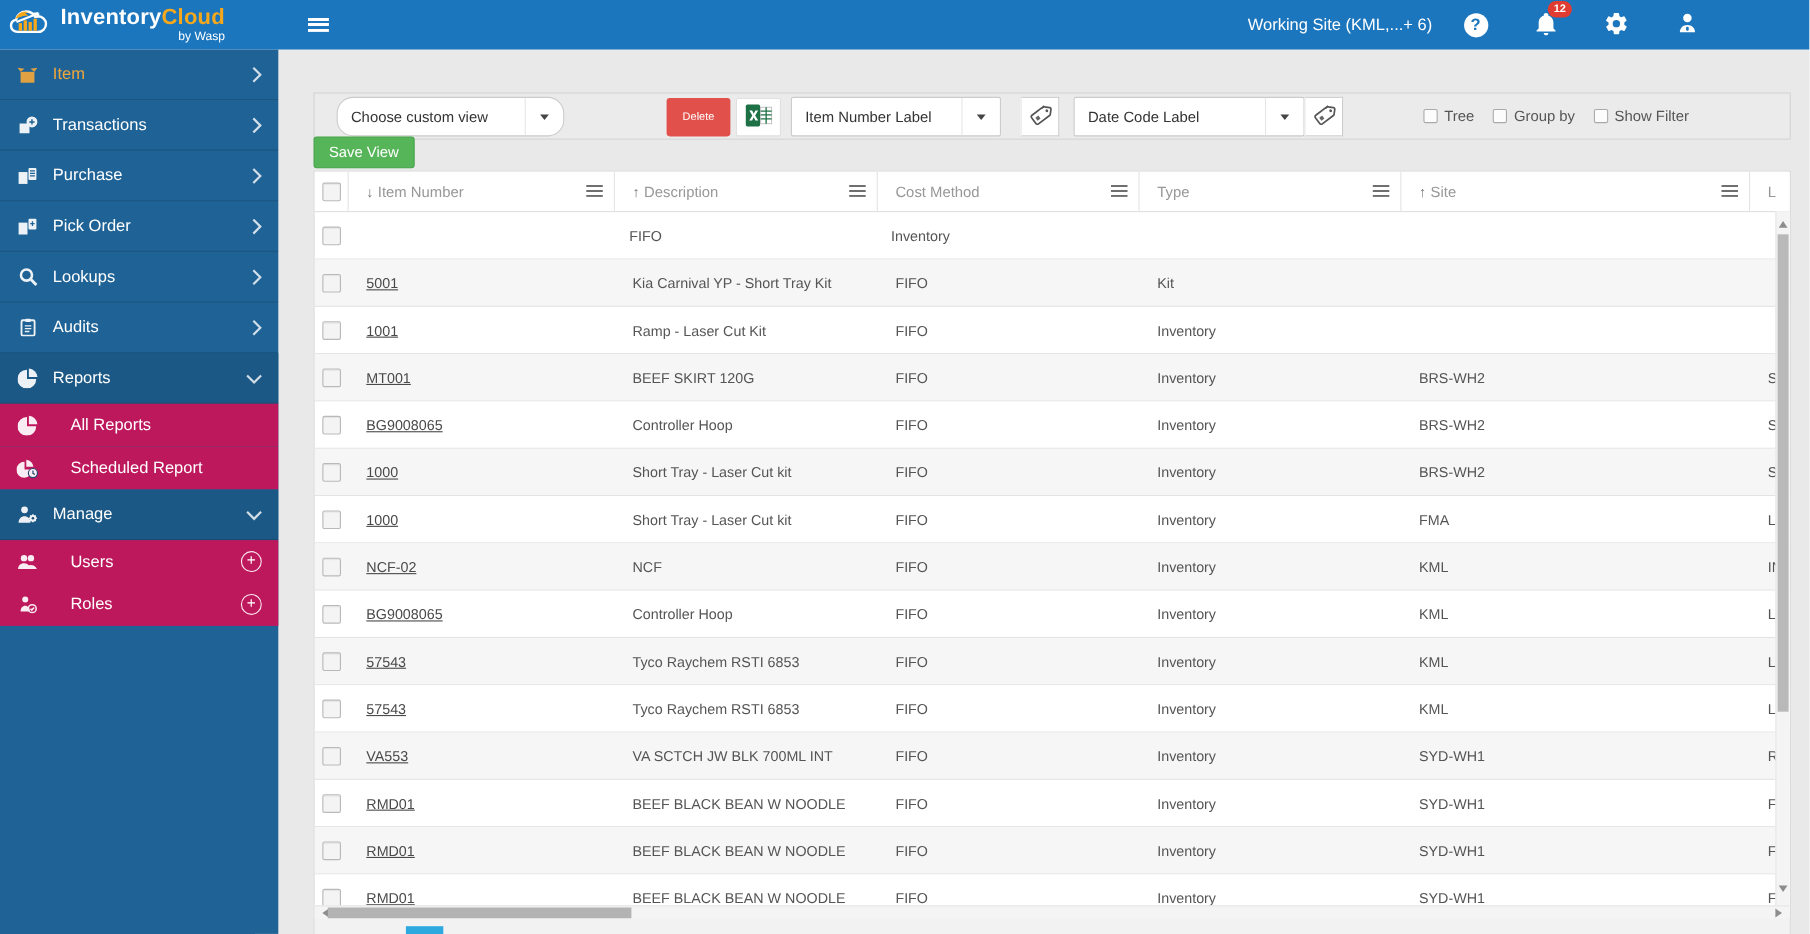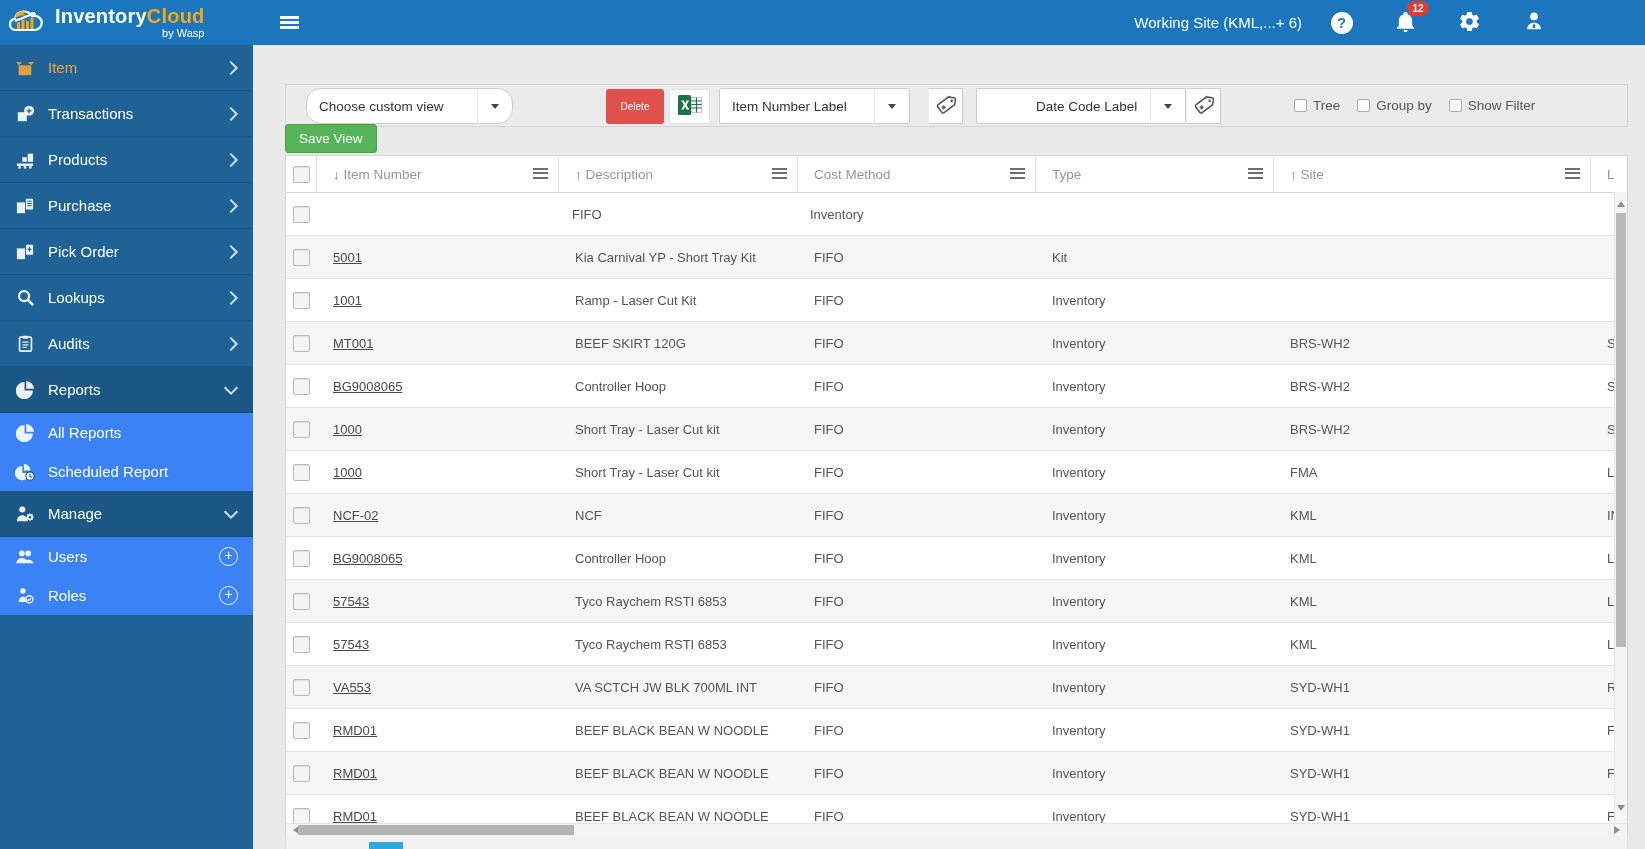--- a/index.html
+++ b/index.html
@@ -19,41 +19,41 @@
   .hamb-icon{display:block;width:19px;height:13px;background:repeating-linear-gradient(to bottom,#fff 0 3px,transparent 3px 5px);}
   .topbar-right{margin-left:auto;display:flex;align-items:center;padding-right:98px;}
   .site-label{color:#fff;font-size:15px;margin-right:26px;cursor:pointer;white-space:nowrap;}
   .tb-icon-btn{background:none;border:none;position:relative;width:27px;height:27px;margin-left:37px;display:flex;align-items:center;justify-content:center;cursor:pointer;padding:0;}
   .help-circle{width:22px;height:22px;border-radius:50%;background:#fff;color:#1b76bd;font-weight:700;font-size:15px;display:flex;align-items:center;justify-content:center;}
   .badge{position:absolute;top:-8px;right:-10px;background:#e03c31;color:#fff;font-size:10px;font-weight:700;min-width:16px;height:15px;border-radius:8px;display:flex;align-items:center;justify-content:center;padding:0 3px;}
   
   .sidebar{position:absolute;left:0;top:45px;width:253px;height:804px;background:#1f6295;z-index:5;}
   .side-item{display:flex;align-items:center;height:46px;padding:0 15px 0 13px;border-bottom:1px solid rgba(0,0,0,.13);color:#fff;cursor:pointer;box-sizing:border-box;}
   .side-item.exp{background:#1c5885;}
-  .side-item.sub{height:39px;background:#3b82f6;border-bottom:none;}
+  .side-item.sub{height:39px;background:#be185d;border-bottom:none;gap:16px;}
   .side-icon{width:24px;margin-right:11px;display:flex;justify-content:center;align-items:center;opacity:.92;color:#fff;}
   .side-label{font-size:15px;flex:1;}
   .side-item.active .side-label,.side-item.active .side-icon{color:#f0a73a;}
   .chev{width:8px;height:8px;border-right:2px solid rgba(255,255,255,.8);border-bottom:2px solid rgba(255,255,255,.8);transform:rotate(-45deg);margin-right:2px;}
   .chev.down{transform:rotate(45deg);margin-top:-4px;}
   .plus-circle{width:17px;height:17px;border:1px solid rgba(255,255,255,.9);border-radius:50%;color:#fff;font-size:14px;line-height:15px;text-align:center;}
   
   .content{position:absolute;left:253px;top:45px;right:0;bottom:0;background:#e9e9e9;overflow:hidden;}
   .toolbar{position:absolute;left:32px;right:17px;top:39px;height:43px;background:#ebebeb;border:1px solid #d4d4d4;box-sizing:border-box;}
   .combo{position:absolute;background:#fff;border:1px solid #ccc;border-radius:2px;display:flex;align-items:center;box-sizing:border-box;height:36px;cursor:pointer;}
   .combo-text{padding-left:12px;font-size:13.5px;color:#333;flex:1;white-space:nowrap;}
   .combo-arrow{width:34px;align-self:stretch;display:flex;align-items:center;justify-content:center;border-left:1px solid #e6e6e6;}
   .tri-down{width:0;height:0;border:4px solid transparent;border-top:5px solid #444;margin-top:5px;}
   .view-combo{left:20px;top:3px;width:207px;border-radius:15px;}
   .delete-btn{position:absolute;left:320px;top:4px;width:58px;height:35px;background:#e2504c;color:#fff;border:none;border-radius:3px;font-size:10px;cursor:pointer;font-family:inherit;}
   .excel-btn{position:absolute;left:383px;top:4px;width:41px;height:35px;background:#fff;border:1px solid #e0e0e0;border-radius:2px;display:flex;align-items:center;justify-content:center;cursor:pointer;box-sizing:border-box;padding:0;}
   .combo.group-item{left:433px;top:3px;width:191px;}
   .tag-btn{position:absolute;top:3px;height:36px;width:35px;background:#fff;border:1px solid #ccc;border-left:1px solid #eee;display:flex;align-items:center;justify-content:center;cursor:pointer;box-sizing:border-box;padding:0;}
   .tag-btn.tag-item{left:642px;}
-  .combo.group-date{left:690px;top:3px;width:210px;padding-left:47px;}
+  .combo.group-date{left:690px;top:3px;width:210px;}
   .tag-btn.tag-date{left:900px;}
   .check-group{position:absolute;left:1008px;top:0;height:100%;display:flex;align-items:center;gap:17px;}
   .check-item{display:flex;align-items:center;gap:6px;cursor:pointer;}
   .checkbox-sm{width:13px;height:13px;border:1px solid #aaa;background:#fcfcfc;border-radius:2px;box-sizing:border-box;}
   .check-label{font-size:13.5px;color:#555;white-space:nowrap;}
   .save-view-btn{position:absolute;left:32px;top:79px;height:29px;padding:0 13px;background:#56b559;border:1px solid #47a34a;border-radius:3px;color:#fff;font-size:13.5px;cursor:pointer;z-index:3;font-family:inherit;}
   
   .grid{position:absolute;left:32px;right:17px;top:110px;height:682px;background:#fff;border:1px solid #d5d5d5;box-sizing:border-box;overflow:hidden;}
   .grid-header{display:flex;height:36px;background:#fff;border-bottom:1px solid #d9d9d9;}
   .th{display:flex;align-items:center;position:relative;box-sizing:border-box;border-right:1px solid #e4e4e4;padding-left:16px;color:#979797;font-size:13.5px;white-space:nowrap;overflow:hidden;flex:none;}
@@ -156,32 +156,20 @@
             <circle cx="15.5" cy="6.5" r="5.5" fill="currentColor"></circle>
             <path d="M15.5 3.8v5.4M12.8 6.5h5.4" stroke="#1f6295" stroke-width="1.5" fill="none"></path>
           </svg>
         </span>
         <span class="side-label">Transactions</span>
         <span class="chev"></span>
       </div>
       <div class="side-item">
         <span class="side-icon">
           <svg viewBox="0 0 22 20" width="20" height="18">
-            <path fill="currentColor" d="M8 7h5v5H8zM14 3h6v9h-6zM2 14h18v2.6H2z"></path>
-            <circle cx="5" cy="18.2" r="1.5" fill="currentColor"></circle>
-            <circle cx="11" cy="18.2" r="1.5" fill="currentColor"></circle>
-            <circle cx="17" cy="18.2" r="1.5" fill="currentColor"></circle>
-          </svg>
-        </span>
-        <span class="side-label">Products</span>
-        <span class="chev"></span>
-      </div>
-      <div class="side-item">
-        <span class="side-icon">
-          <svg viewBox="0 0 22 20" width="20" height="18">
             <path fill="currentColor" d="M2 6h9v12H2z"></path>
             <rect x="12" y="2" width="8" height="12" rx="1" fill="currentColor"></rect>
             <path d="M13.5 4.8h5M13.5 7.3h5M13.5 9.8h5" stroke="#1f6295" stroke-width="1.2" fill="none"></path>
           </svg>
         </span>
         <span class="side-label">Purchase</span>
         <span class="chev"></span>
       </div>
       <div class="side-item">
         <span class="side-icon">

